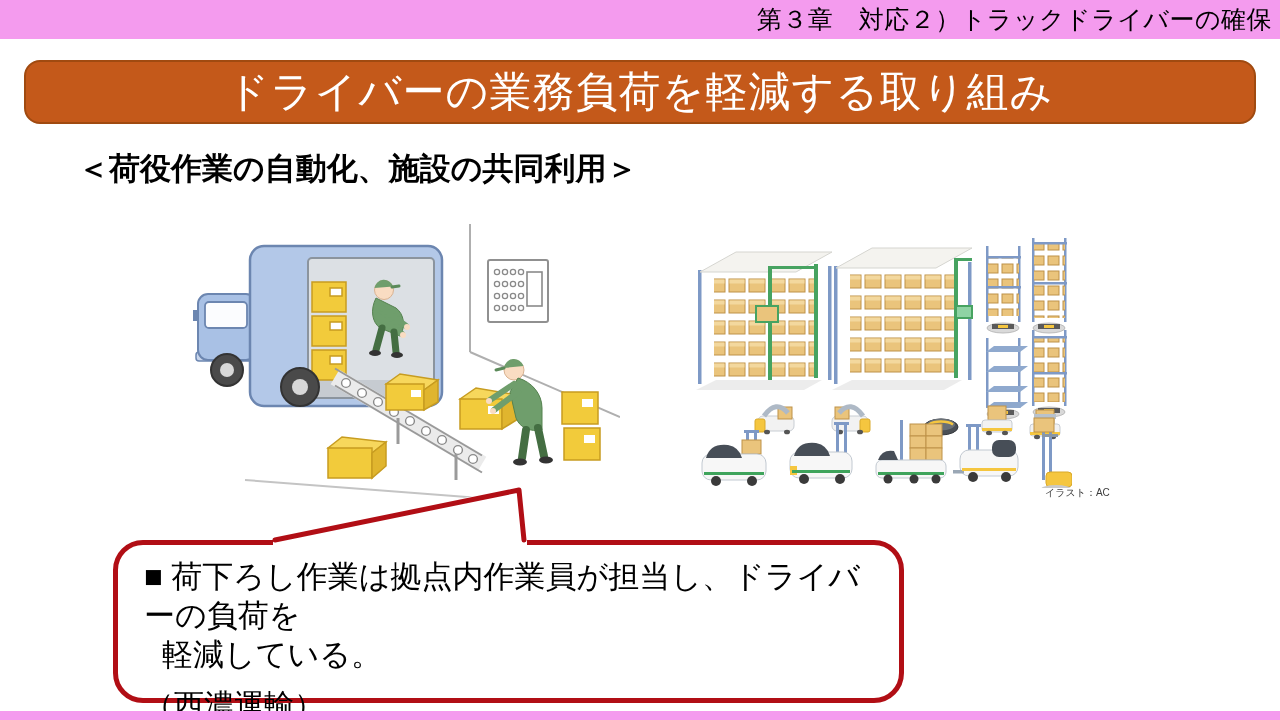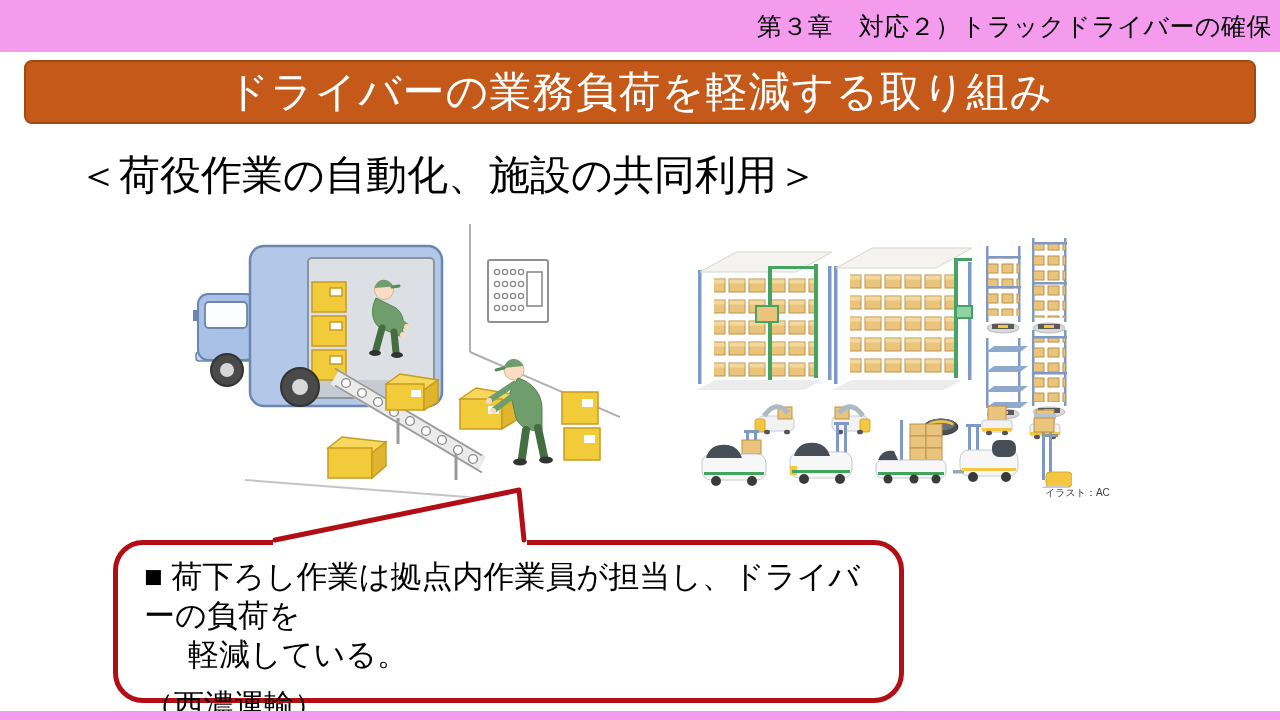--- a/index.html
+++ b/index.html
@@ -1,44 +1,44 @@
 <!DOCTYPE html>
 <html><head>
 <meta charset="utf-8">
 <style>
   html,body{margin:0;padding:0;background:#fff;}
   .slide{position:relative;width:1280px;height:720px;background:#ffffff;overflow:hidden;
          font-family:"Liberation Sans","DejaVu Sans",sans-serif;}
 
   
-  .topbar{position:absolute;top:0;left:0;width:1280px;height:52px;background:#F49BEE;
+  .topbar{position:absolute;top:0;left:0;width:1280px;height:39px;background:#F49BEE;
           display:flex;align-items:center;justify-content:flex-end;padding-right:8px;
           box-sizing:border-box;}
   .topbar span{font-size:25px;color:#000;letter-spacing:0.5px;}
 
   
   .titlebar{position:absolute;left:24px;top:60px;width:1232px;height:64px;background:#C4591A;
-            border:2px solid #A04A10;border-radius:8px;box-sizing:border-box;
+            border:2px solid #A04A10;border-radius:16px;box-sizing:border-box;
             display:flex;align-items:center;justify-content:center;}
   .titlebar span{color:#ffffff;font-size:42px;letter-spacing:1px;}
 
   
-  .subtitle{position:absolute;left:78px;top:148px;font-size:41px;font-weight:normal;color:#000;}
+  .subtitle{position:absolute;left:78px;top:148px;font-size:31px;font-weight:bold;color:#000;}
 
   
   .illus{position:absolute;}
   .illus-left{left:170px;top:222px;width:450px;height:276px;}
   .illus-right{left:694px;top:230px;width:378px;height:258px;}
   .credit{position:absolute;left:1045px;top:486px;font-size:10px;color:#3C3C3C;}
 
   
   .callout{position:absolute;left:113px;top:540px;width:791px;height:163px;background:#fff;
            border:5px solid #B10E15;border-radius:30px;box-sizing:border-box;
            padding:12px 28px 0 26px;font-size:31px;line-height:39px;color:#000;}
-  .c-line2{margin-left:44px;}
+  .c-line2{margin-left:18px;}
   .c-attr{text-align:left;margin-top:11px;margin-right:8px;font-size:30px;}
   .tail{position:absolute;left:258px;top:480px;width:290px;height:80px;z-index:2;}
 
   
   .bottombar{position:absolute;left:0;bottom:0;width:1280px;height:9px;background:#F49BEE;}
 </style>
 </head>
 <body>
 
 <div class="slide">

